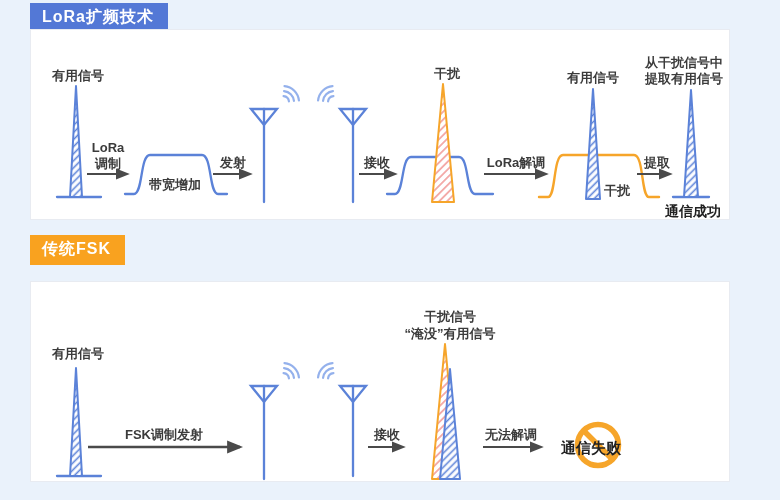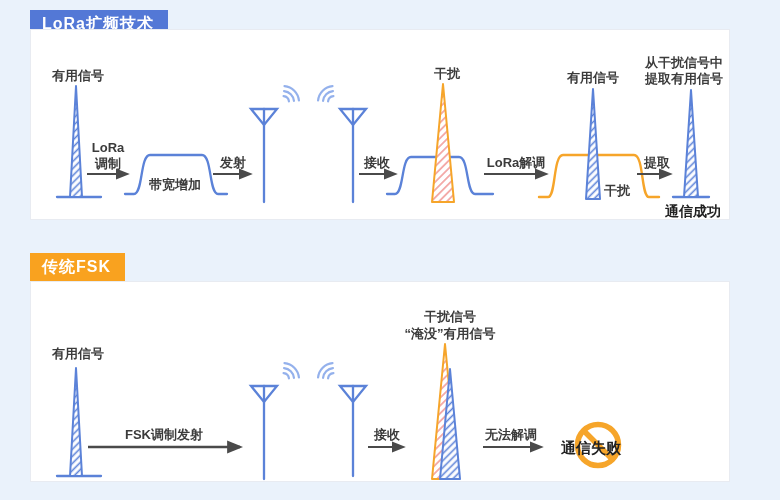--- a/index.html
+++ b/index.html
@@ -6,22 +6,22 @@
     --bg:#eaf2fb; --panel:#ffffff; --panel-border:#e8ebf1;
     --tab-blue:#5378d6; --tab-orange:#f9a21f;
     --blue:#5b82d8; --lblue:#94b1ec; --orange:#f6a52a; --pink:#f29e9b;
     --arrow:#4a4a4a; --ink:#3b3b3b; --ink-strong:#222222;
   }
   *{margin:0;padding:0;box-sizing:border-box}
   body{font-family:"Liberation Sans",sans-serif;background:var(--bg)}
   .stage{position:relative;width:780px;height:500px;background:var(--bg);overflow:hidden}
   .tab{position:absolute;left:30px;color:#fff;font-size:16px;font-weight:700;
        padding:4px 14px 5px 12px;letter-spacing:1px;white-space:nowrap}
-  .tab-lora{top:10px;background:var(--tab-blue)}
-  .tab-fsk{top:253px;background:var(--tab-orange)}
+  .tab-lora{top:3px;background:var(--tab-blue)}
+  .tab-fsk{top:235px;background:var(--tab-orange)}
   .panel{position:absolute;left:30px;width:700px;background:var(--panel);
          border:1px solid var(--panel-border)}
   .panel-lora{top:29px;height:191px}
   .panel-fsk{top:281px;height:201px}
   svg{display:block}
   .lbl{font-family:"Liberation Sans",sans-serif;font-size:13px;font-weight:700;
        fill:var(--ink);text-anchor:middle}
   .lbl-left{text-anchor:start}
   .lbl-strong{font-size:14px;fill:var(--ink-strong)}
   .ln-blue{fill:none;stroke:var(--blue);stroke-width:2.3;stroke-linecap:round}

